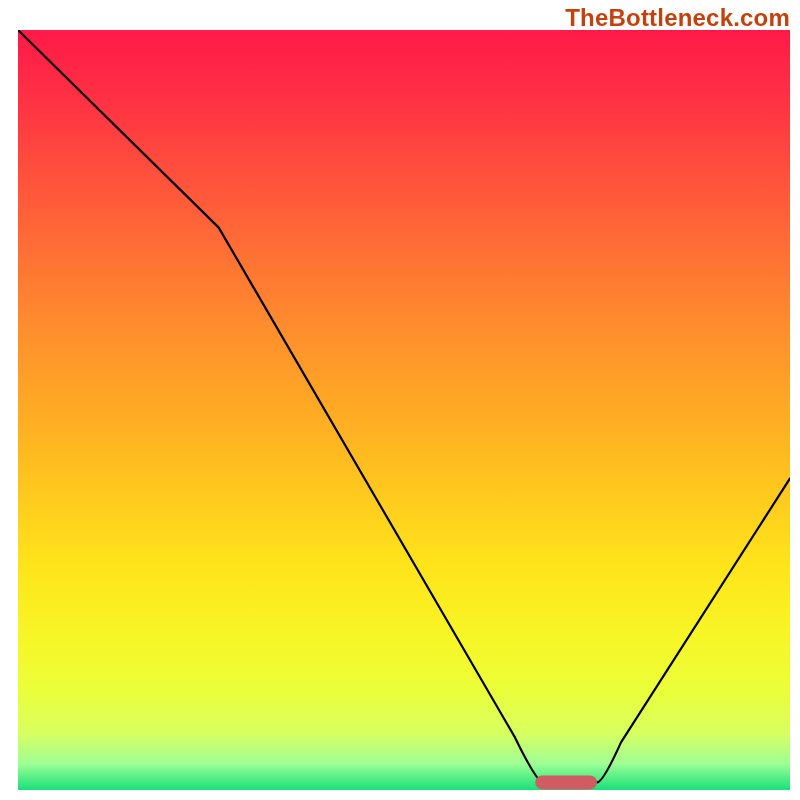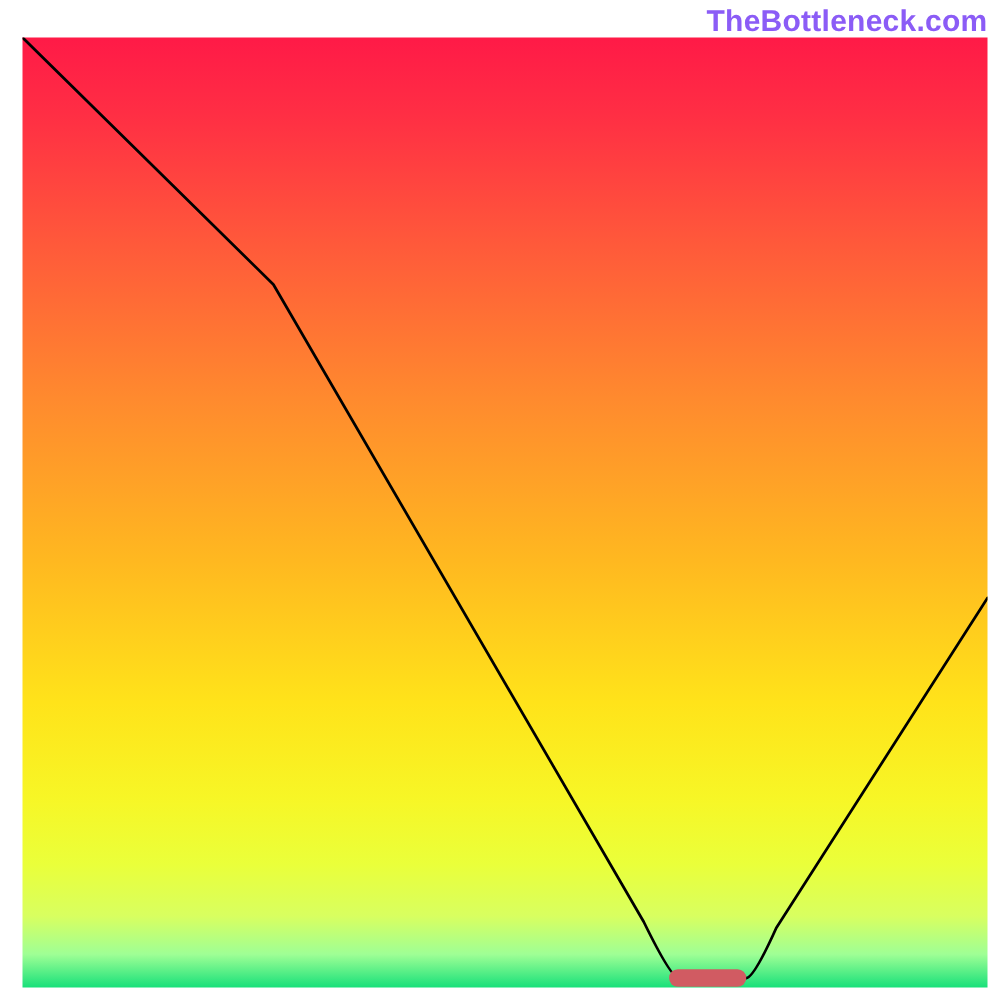--- a/index.html
+++ b/index.html
@@ -15,21 +15,21 @@
     position: relative;
     width: 800px;
     height: 800px;
   }
   .watermark {
     position: absolute;
     top: 4px;
     right: 10px;
     font-size: 24px;
     font-weight: 600;
-    color: #8b5cf6;
+    color: #c2410c;
     letter-spacing: 0.2px;
   }
   svg.chart {
     position: absolute;
     top: 0;
     left: 0;
     width: 800px;
     height: 800px;
     display: block;
   }

